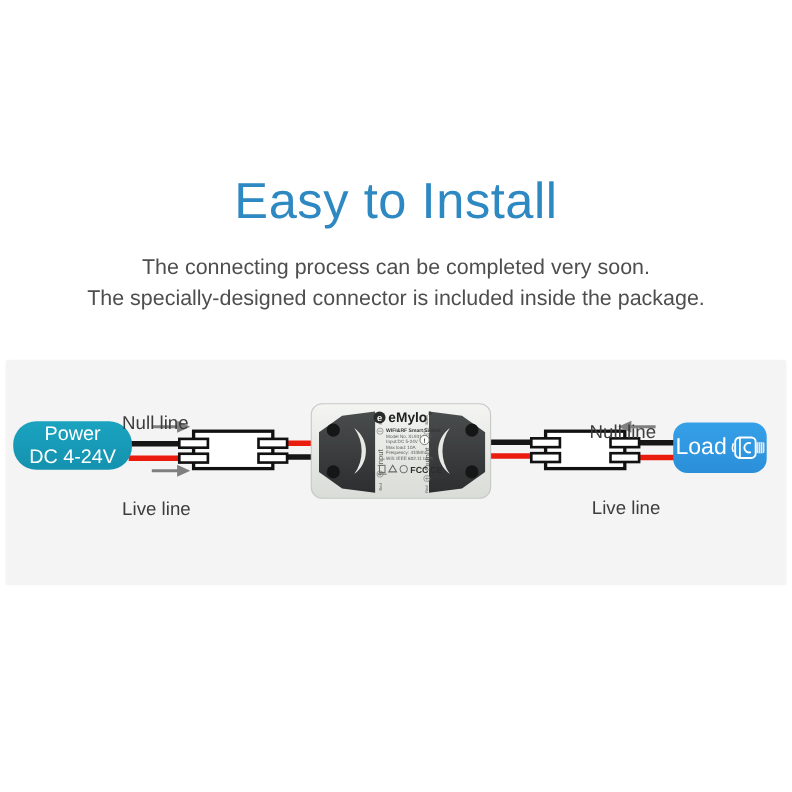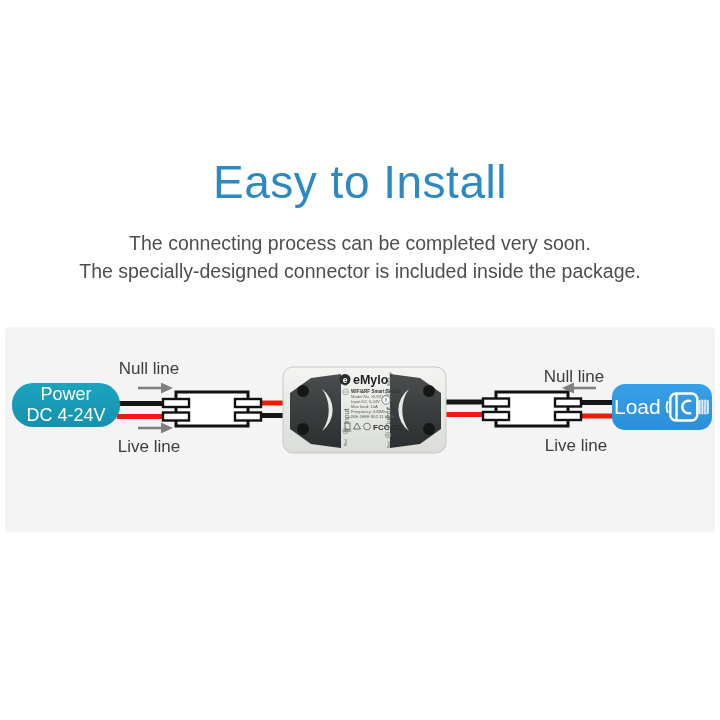--- a/index.html
+++ b/index.html
@@ -13,26 +13,26 @@
 
   .panel { position:absolute; left:5px; top:327px; width:710px; height:205px;
            background:#f4f4f4; border-radius:3px; }
   .panel svg.wiring { position:absolute; left:0; top:0; }
 
   .endbox { position:absolute; display:flex; flex-direction:column; align-items:center;
             justify-content:center; color:#ffffff; text-align:center; }
   .power-box { left:7px; top:56px; width:108px; height:44px; border-radius:21px;
                background:linear-gradient(180deg,#1aa3bf,#1492af);
                font-size:18px; line-height:21px; }
-  .load-box { left:607px; top:57px; width:100px; height:46px; border-radius:13px;
+  .load-box { left:607px; top:57px; width:85px; height:46px; border-radius:13px;
               background:linear-gradient(180deg,#359e8,#2b8fd9); background:linear-gradient(180deg,#35a0e8,#2b8fd9);
               flex-direction:row; gap:3px; font-size:21px; }
   .load-box .load-label { padding-left:2px; }
 
-  .wire-label { position:absolute; width:76px; text-align:center; font-size:17px; color:#3d3d3d; }
+  .wire-label { position:absolute; width:76px; font-size:17px; color:#3d3d3d;margin-top:16px; }
   .lbl-null-left { left:106px; top:32px; }
   .lbl-live-left { left:106px; top:110px; }
   .lbl-null-right { left:531px; top:40px; }
   .lbl-live-right { left:533px; top:109px; }
 </style>
 </head>
 <body>
 
 <div class="page">
 

